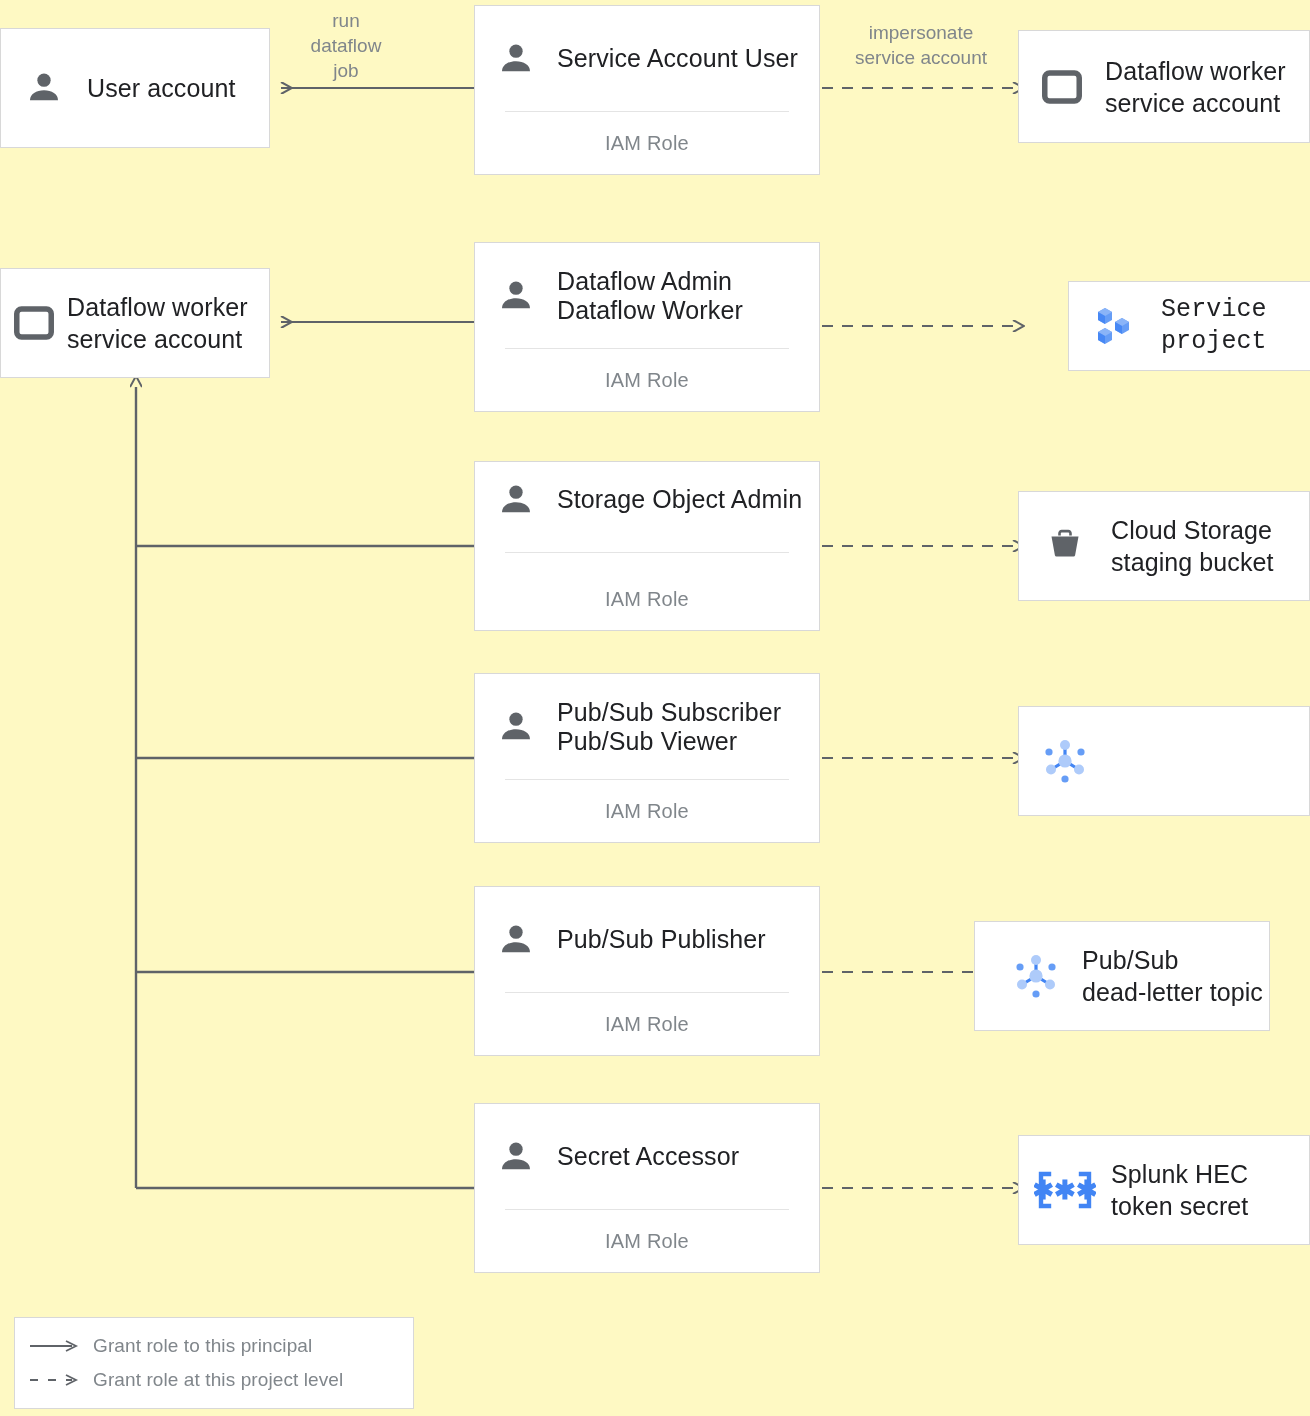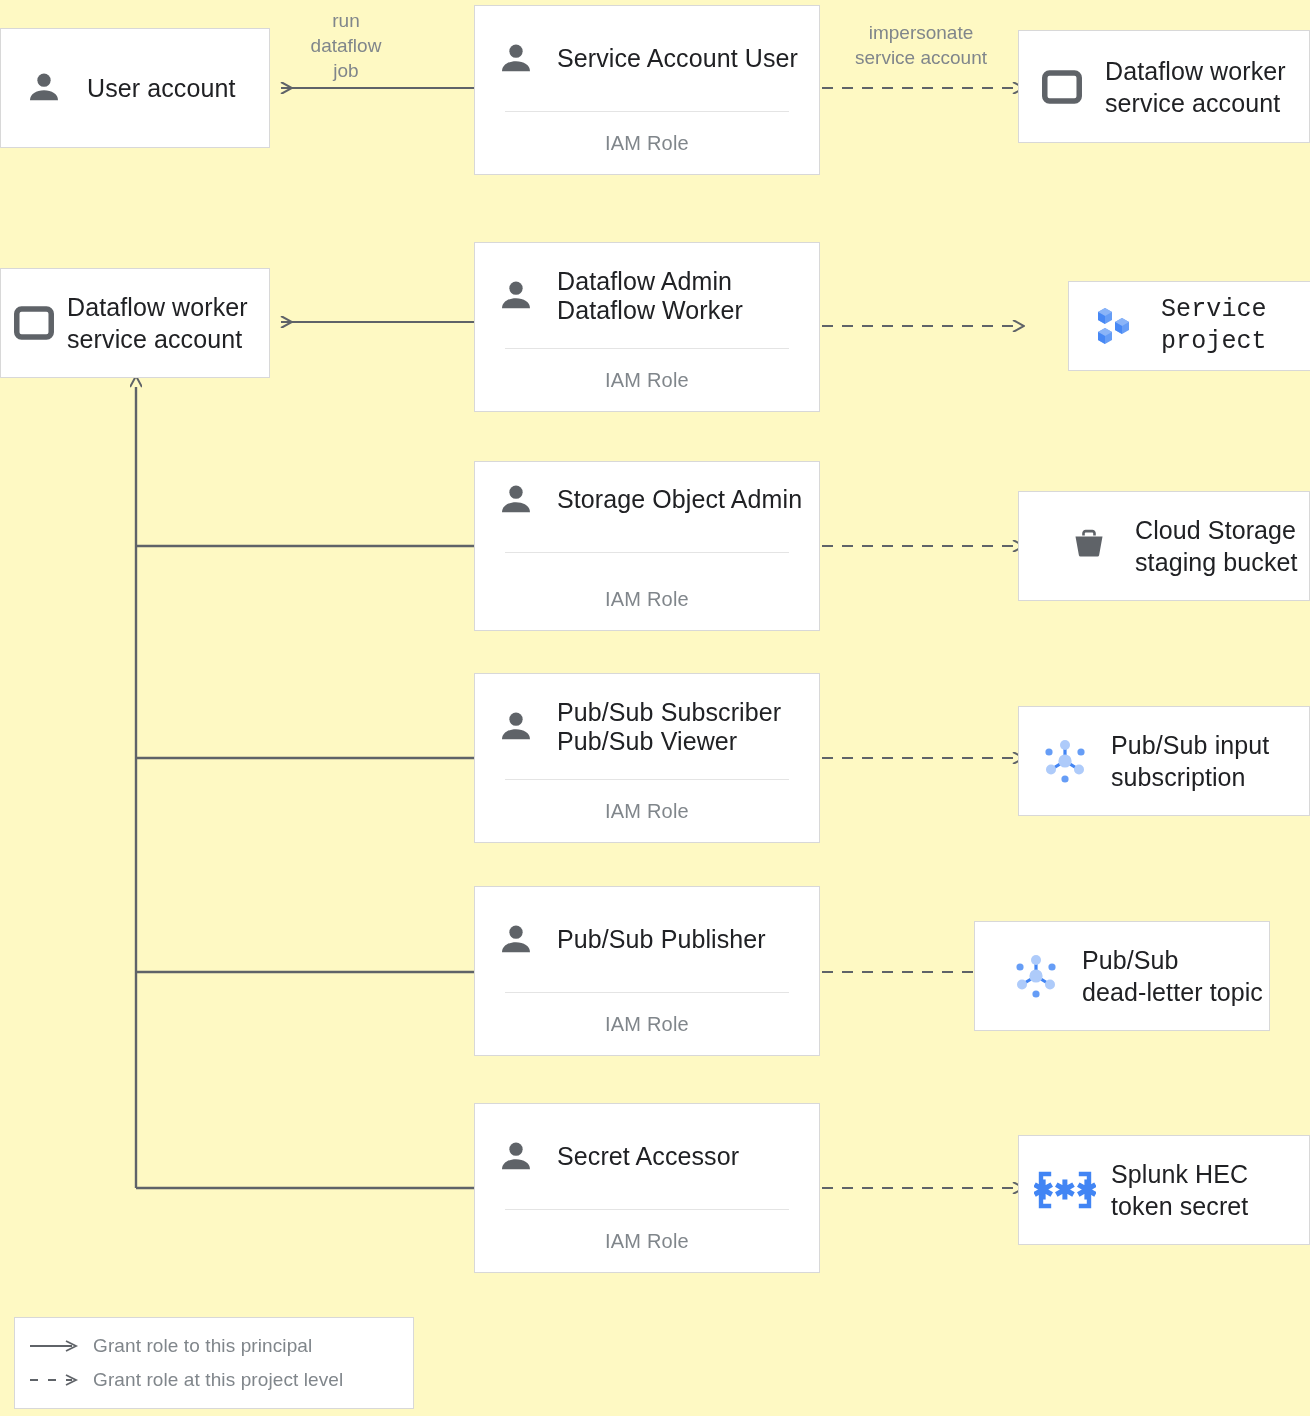--- a/index.html
+++ b/index.html
@@ -322,21 +322,21 @@
         <polygon points="32,17 39,21 32,25 25,21" fill="#8ab4f8"></polygon>
         <polygon points="15,27 22,31 15,35 8,31" fill="#8ab4f8"></polygon>
         <polygon points="8,19 15,23 15,15 8,11" fill="#4285f4" opacity="0.85"></polygon>
         <polygon points="25,29 32,33 32,25 25,21" fill="#4285f4" opacity="0.85"></polygon>
         <polygon points="8,39 15,43 15,35 8,31" fill="#4285f4" opacity="0.85"></polygon>
       </svg>
     </span>
     <span class="etext">Service project</span>
   </div>
 
-  <div class="node entity" style="left:1018px; top:491px; width:292px; height:110px;padding-left:24px;">
+  <div class="node entity" style="left:1018px; top:491px; width:292px; height:110px;">
     <span class="ico" style="width:92px; height:110px;">
       <svg width="46" height="46" viewBox="0 0 46 46" xmlns="http://www.w3.org/2000/svg">
         <path d="M17.5 12.5 v-2.2 a2.2 2.2 0 0 1 2.2-2.2 h6.6
                  a2.2 2.2 0 0 1 2.2 2.2 v2.2" fill="none" stroke="#5f6368" stroke-width="2.6"></path>
         <path d="M9.5 13.6 h27 l-3.4 18.6 a1.6 1.6 0 0 1 -1.6 1.3 h-17
                  a1.6 1.6 0 0 1 -1.6 -1.3 z" fill="#5f6368"></path>
       </svg>
     </span>
     <span class="etext">Cloud Storage
 staging bucket</span>
@@ -352,22 +352,20 @@
         </g>
         <circle cx="28" cy="28" r="6.6" fill="#aecbfa"></circle>
         <circle cx="28" cy="12" r="5.0" fill="#aecbfa"></circle>
         <circle cx="14" cy="36.5" r="5.0" fill="#aecbfa"></circle>
         <circle cx="42" cy="36.5" r="5.0" fill="#aecbfa"></circle>
         <circle cx="12" cy="19" r="3.6" fill="#669df6"></circle>
         <circle cx="44" cy="19" r="3.6" fill="#669df6"></circle>
         <circle cx="28" cy="46" r="3.6" fill="#669df6"></circle>
       </svg>
     </span>
-    <span class="etext">Pub/Sub input
-subscription</span>
   </div>
 
   <div class="node entity" style="left:974px; top:921px; width:296px; height:110px;padding-left:15px;">
     <span class="ico" style="width:92px; height:110px;">
       <svg width="56" height="56" viewBox="0 0 56 56" xmlns="http://www.w3.org/2000/svg">
         <g stroke="#4285f4" stroke-width="3.2" stroke-linecap="round">
           <line x1="28" y1="28" x2="28" y2="13"></line>
           <line x1="28" y1="28" x2="15" y2="36"></line>
           <line x1="28" y1="28" x2="41" y2="36"></line>
         </g>

